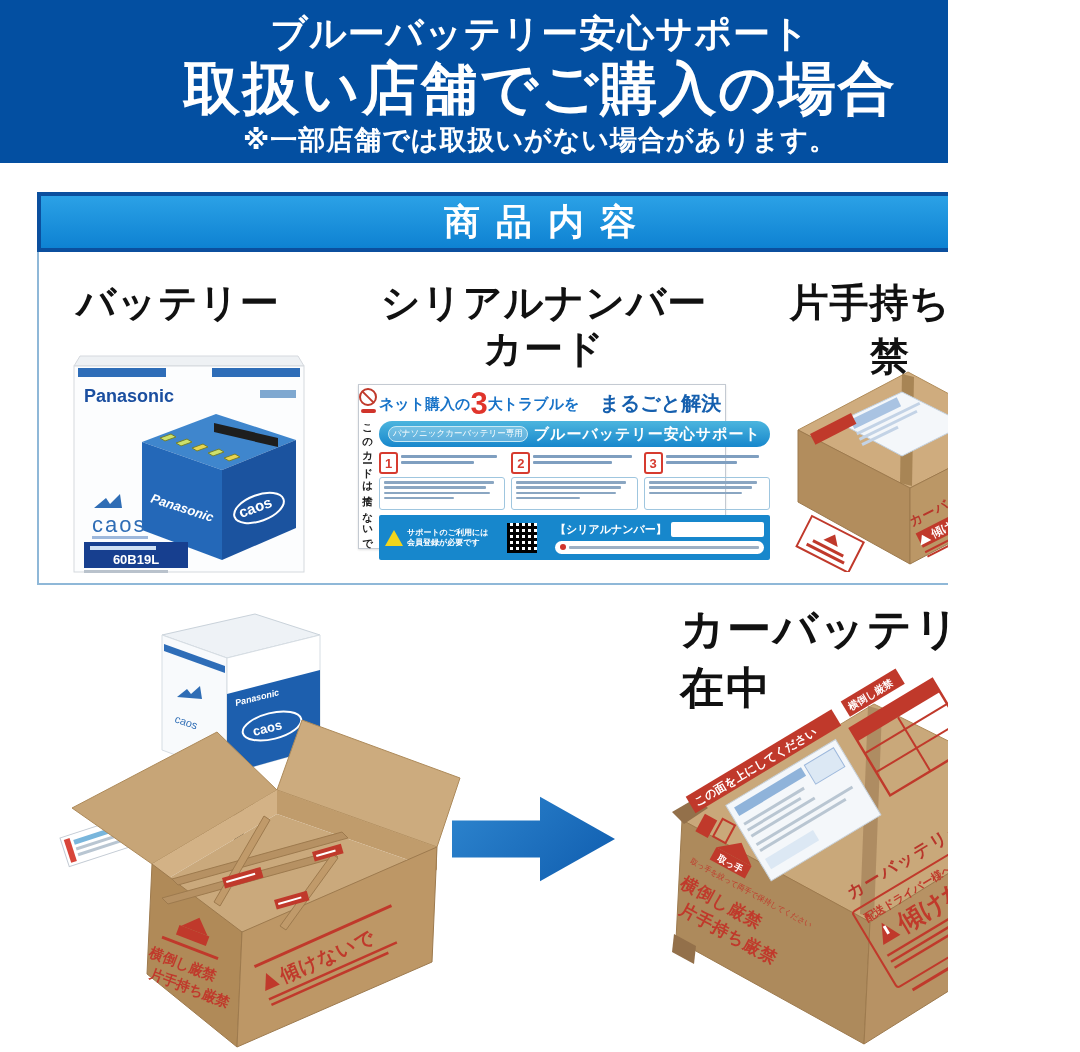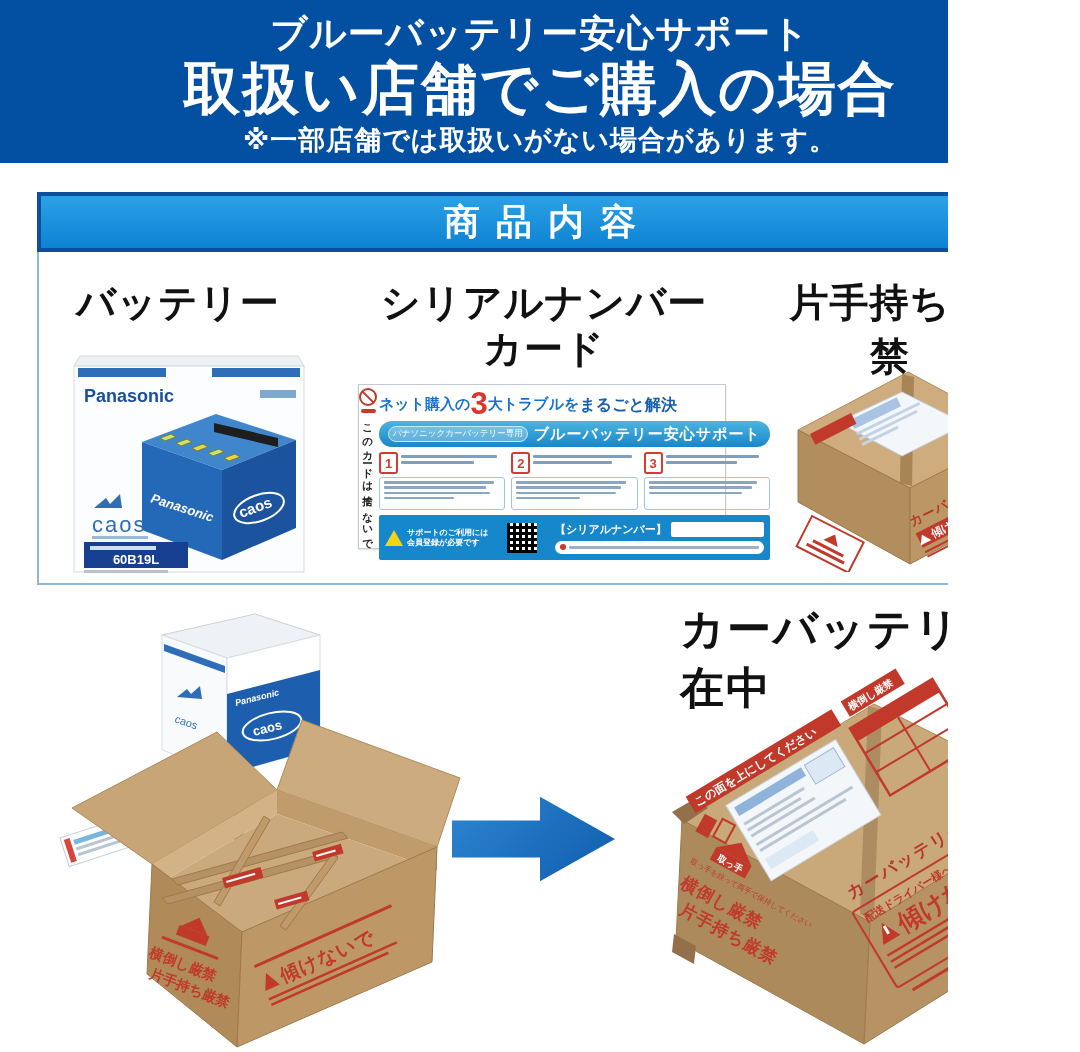--- a/index.html
+++ b/index.html
@@ -28,21 +28,21 @@
         border:1px solid #c4cad2;box-sizing:border-box;display:flex;box-shadow:0 1px 2px rgba(0,0,0,.12);}
   .card-side{width:30px;display:flex;flex-direction:column;align-items:center;padding-top:3px;gap:3px;}
   .noto-icon{width:18px;height:18px;border:2px solid #c0392b;border-radius:50%;position:relative;box-sizing:border-box;}
   .noto-icon::after{content:"";position:absolute;left:-1px;top:6px;width:16px;height:2px;background:#c0392b;transform:rotate(45deg);}
   .side-badge{background:#d0342b;color:#fff;writing-mode:vertical-rl;font-size:9px;font-weight:700;padding:2px 1px;border-radius:2px;}
   .side-text{writing-mode:vertical-rl;font-size:10.5px;color:#222;font-weight:700;letter-spacing:2px;}
   .card-main{flex:1;padding:3px 7px 5px 2px;position:relative;}
   .card-headline{white-space:nowrap;line-height:1;}
   .hl-pre,.hl-mid{font-size:15px;font-weight:800;color:#1873c8;vertical-align:3px;}
   .hl-num{font-size:31px;font-weight:800;color:#e0342b;vertical-align:-2px;}
-  .hl-strong{font-size:16px;font-weight:800;color:#155fae;vertical-align:2px;}
+  .hl-strong{font-size:20px;font-weight:800;color:#155fae;vertical-align:2px;margin-left:20px;}
   .card-band{margin-top:2px;height:26px;border-radius:13px;background:linear-gradient(180deg,#4cb5de,#1787cc);
              display:flex;align-items:center;gap:6px;padding:0 9px;}
   .band-tag{background:rgba(255,255,255,.28);border:1px solid #c8e9f4;color:#fff;font-size:8.5px;padding:1px 4px;border-radius:8px;white-space:nowrap;}
   .band-title{color:#fff;font-weight:800;font-size:15px;letter-spacing:1px;white-space:nowrap;}
   .card-steps{display:flex;gap:6px;margin-top:5px;}
   .step{flex:1;}
   .step-head{display:flex;gap:3px;align-items:flex-start;}
   .step-num{min-width:15px;height:18px;border:2px solid #d63b2f;border-radius:3px;color:#d63b2f;
             font-size:13px;font-weight:800;display:flex;align-items:center;justify-content:center;background:#fff;}
   .step-lines{flex:1;padding-top:3px;}

